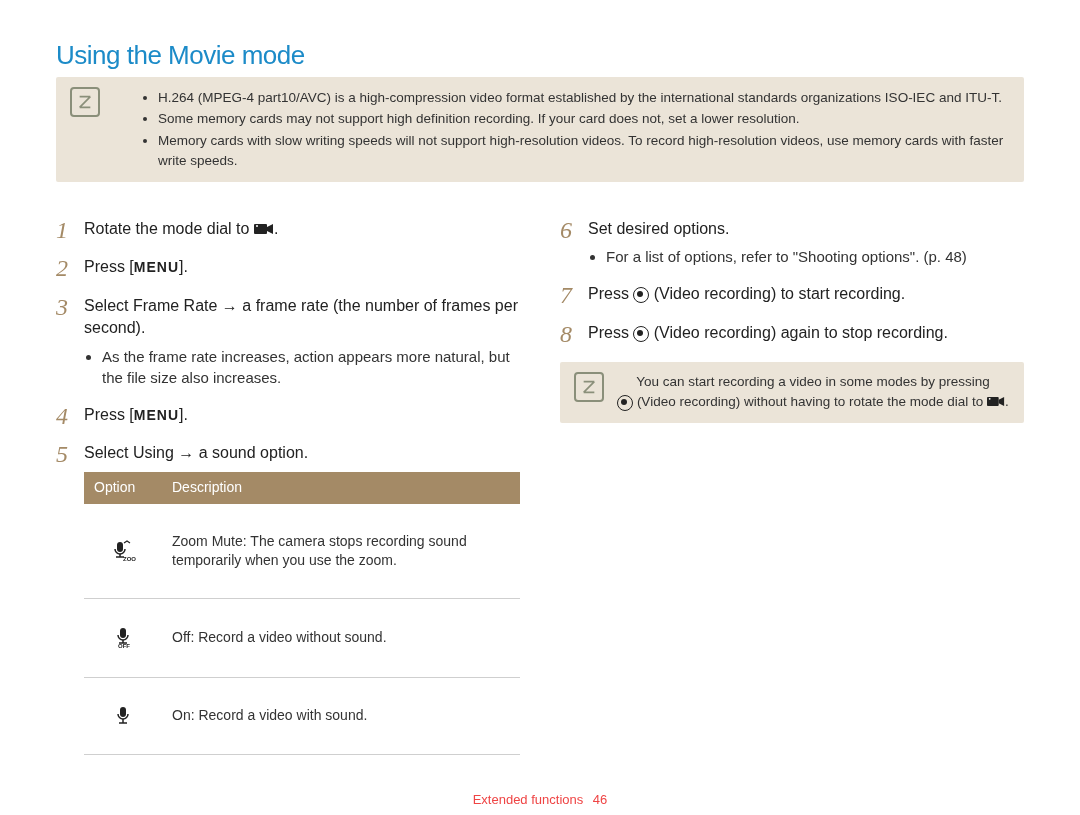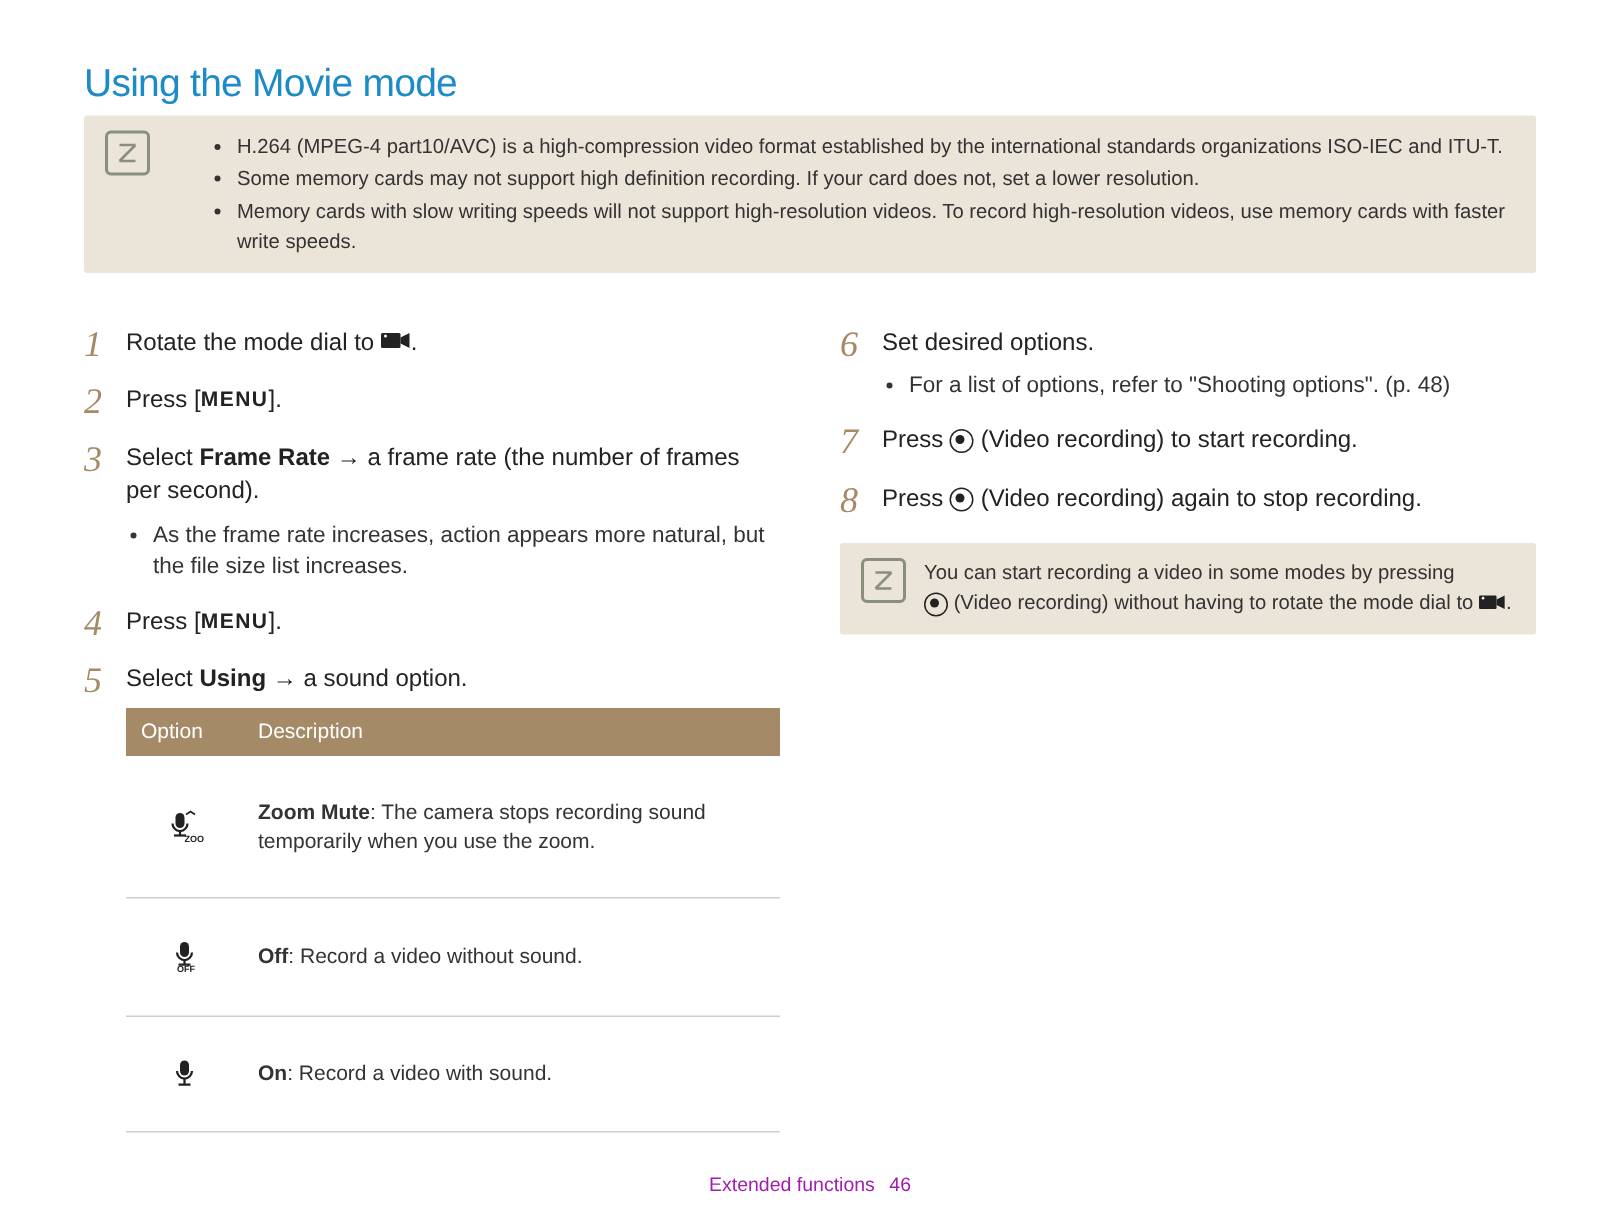--- a/index.html
+++ b/index.html
@@ -17,32 +17,32 @@
   .notebox{background:var(--note-bg);border-radius:2px;padding:10px 14px 10px 84px;position:relative;font-size:13.5px;line-height:1.5;color:#333;}
   .notebox .icon{position:absolute;left:14px;top:10px;width:26px;height:26px;border:2px solid var(--note-icon);border-radius:4px;display:flex;align-items:center;justify-content:center;color:var(--note-icon);font-size:15px;font-weight:700;}
   .notebox .icon svg{stroke:var(--note-icon);}
   .notebox ul{margin:0;padding-left:18px;}
   .notebox li{margin:1px 0;}
   .columns{display:flex;gap:40px;margin-top:36px;}
   .col{flex:1;min-width:0;}
   ol.steps{list-style:none;margin:0;padding:0;}
   ol.steps>li{position:relative;padding-left:28px;margin:0 0 16px 0;font-size:16px;line-height:1.4;color:#222;}
   ol.steps>li .num{position:absolute;left:0;top:-4px;font-size:24px;font-style:italic;font-family:Georgia,serif;color:var(--step-brown);font-weight:400;}
-  .bold{font-weight:700;}
+  .bold{font-weight:400;}
   .sub{list-style:disc;margin:6px 0 0 18px;padding:0;font-size:15px;color:#333;}
   .sub li{margin:2px 0;}
   .menu-label{font-family:Arial,Helvetica,sans-serif;font-weight:900;letter-spacing:1px;font-size:14px;vertical-align:middle;}
   .glyph{display:inline-block;vertical-align:middle;line-height:1;}
   table.opt{width:100%;border-collapse:collapse;margin-top:8px;font-size:14px;}
   table.opt th{background:var(--th-bg);color:#fff;text-align:left;font-weight:400;padding:6px 10px;font-size:14px;}
   table.opt th:first-child{width:58px;}
   table.opt td{padding:28px 10px;border-bottom:1px solid var(--border);vertical-align:middle;color:#333;line-height:1.35;}
   table.opt td:first-child{text-align:center;}
-  .notebox.small{font-size:13.5px;padding:10px 14px 10px 56px;margin-top:18px;}
-  .footer{position:absolute;bottom:18px;left:0;width:100%;text-align:center;font-size:13px;color:#a21caf;}
+  .notebox.small{font-size:13.5px;padding:10px 14px 10px 56px;margin-top:18px;text-align:center;}
+  .footer{position:absolute;bottom:8px;left:0;width:100%;text-align:center;font-size:13px;color:#ef4444;}
   .footer .pg{margin-left:6px;}
   
   .mini-ico{display:inline-block;vertical-align:middle;}
   .rec-dot{display:inline-block;width:14px;height:14px;border:1.5px solid #222;border-radius:50%;position:relative;vertical-align:middle;}
   .rec-dot::after{content:"";position:absolute;left:3px;top:3px;width:6px;height:6px;background:#222;border-radius:50%;}
 </style>
 </head>
 <body>
 
 <div class="page">
@@ -75,21 +75,21 @@
               </svg></span><span>.</span>
         </li>
         <li>
           <span class="num">2</span>
           <span>Press [</span><span class="menu-label">MENU</span><span>].</span>
         </li>
         <li>
           <span class="num">3</span>
           <span>Select </span><span class="bold">Frame Rate</span><span> → a frame rate (the number of frames per second).</span>
           <ul class="sub">
-              <li>As the frame rate increases, action appears more natural, but the file size list increases.</li>
+              <li>As the frame rate increases, action appears more natural, but the file size also increases.</li>
             </ul>
         </li>
         <li>
           <span class="num">4</span>
           <span>Press [</span><span class="menu-label">MENU</span><span>].</span>
         </li>
         <li>
           <span class="num">5</span>
           <span>Select </span><span class="bold">Using</span><span> → a sound option.</span>
 

